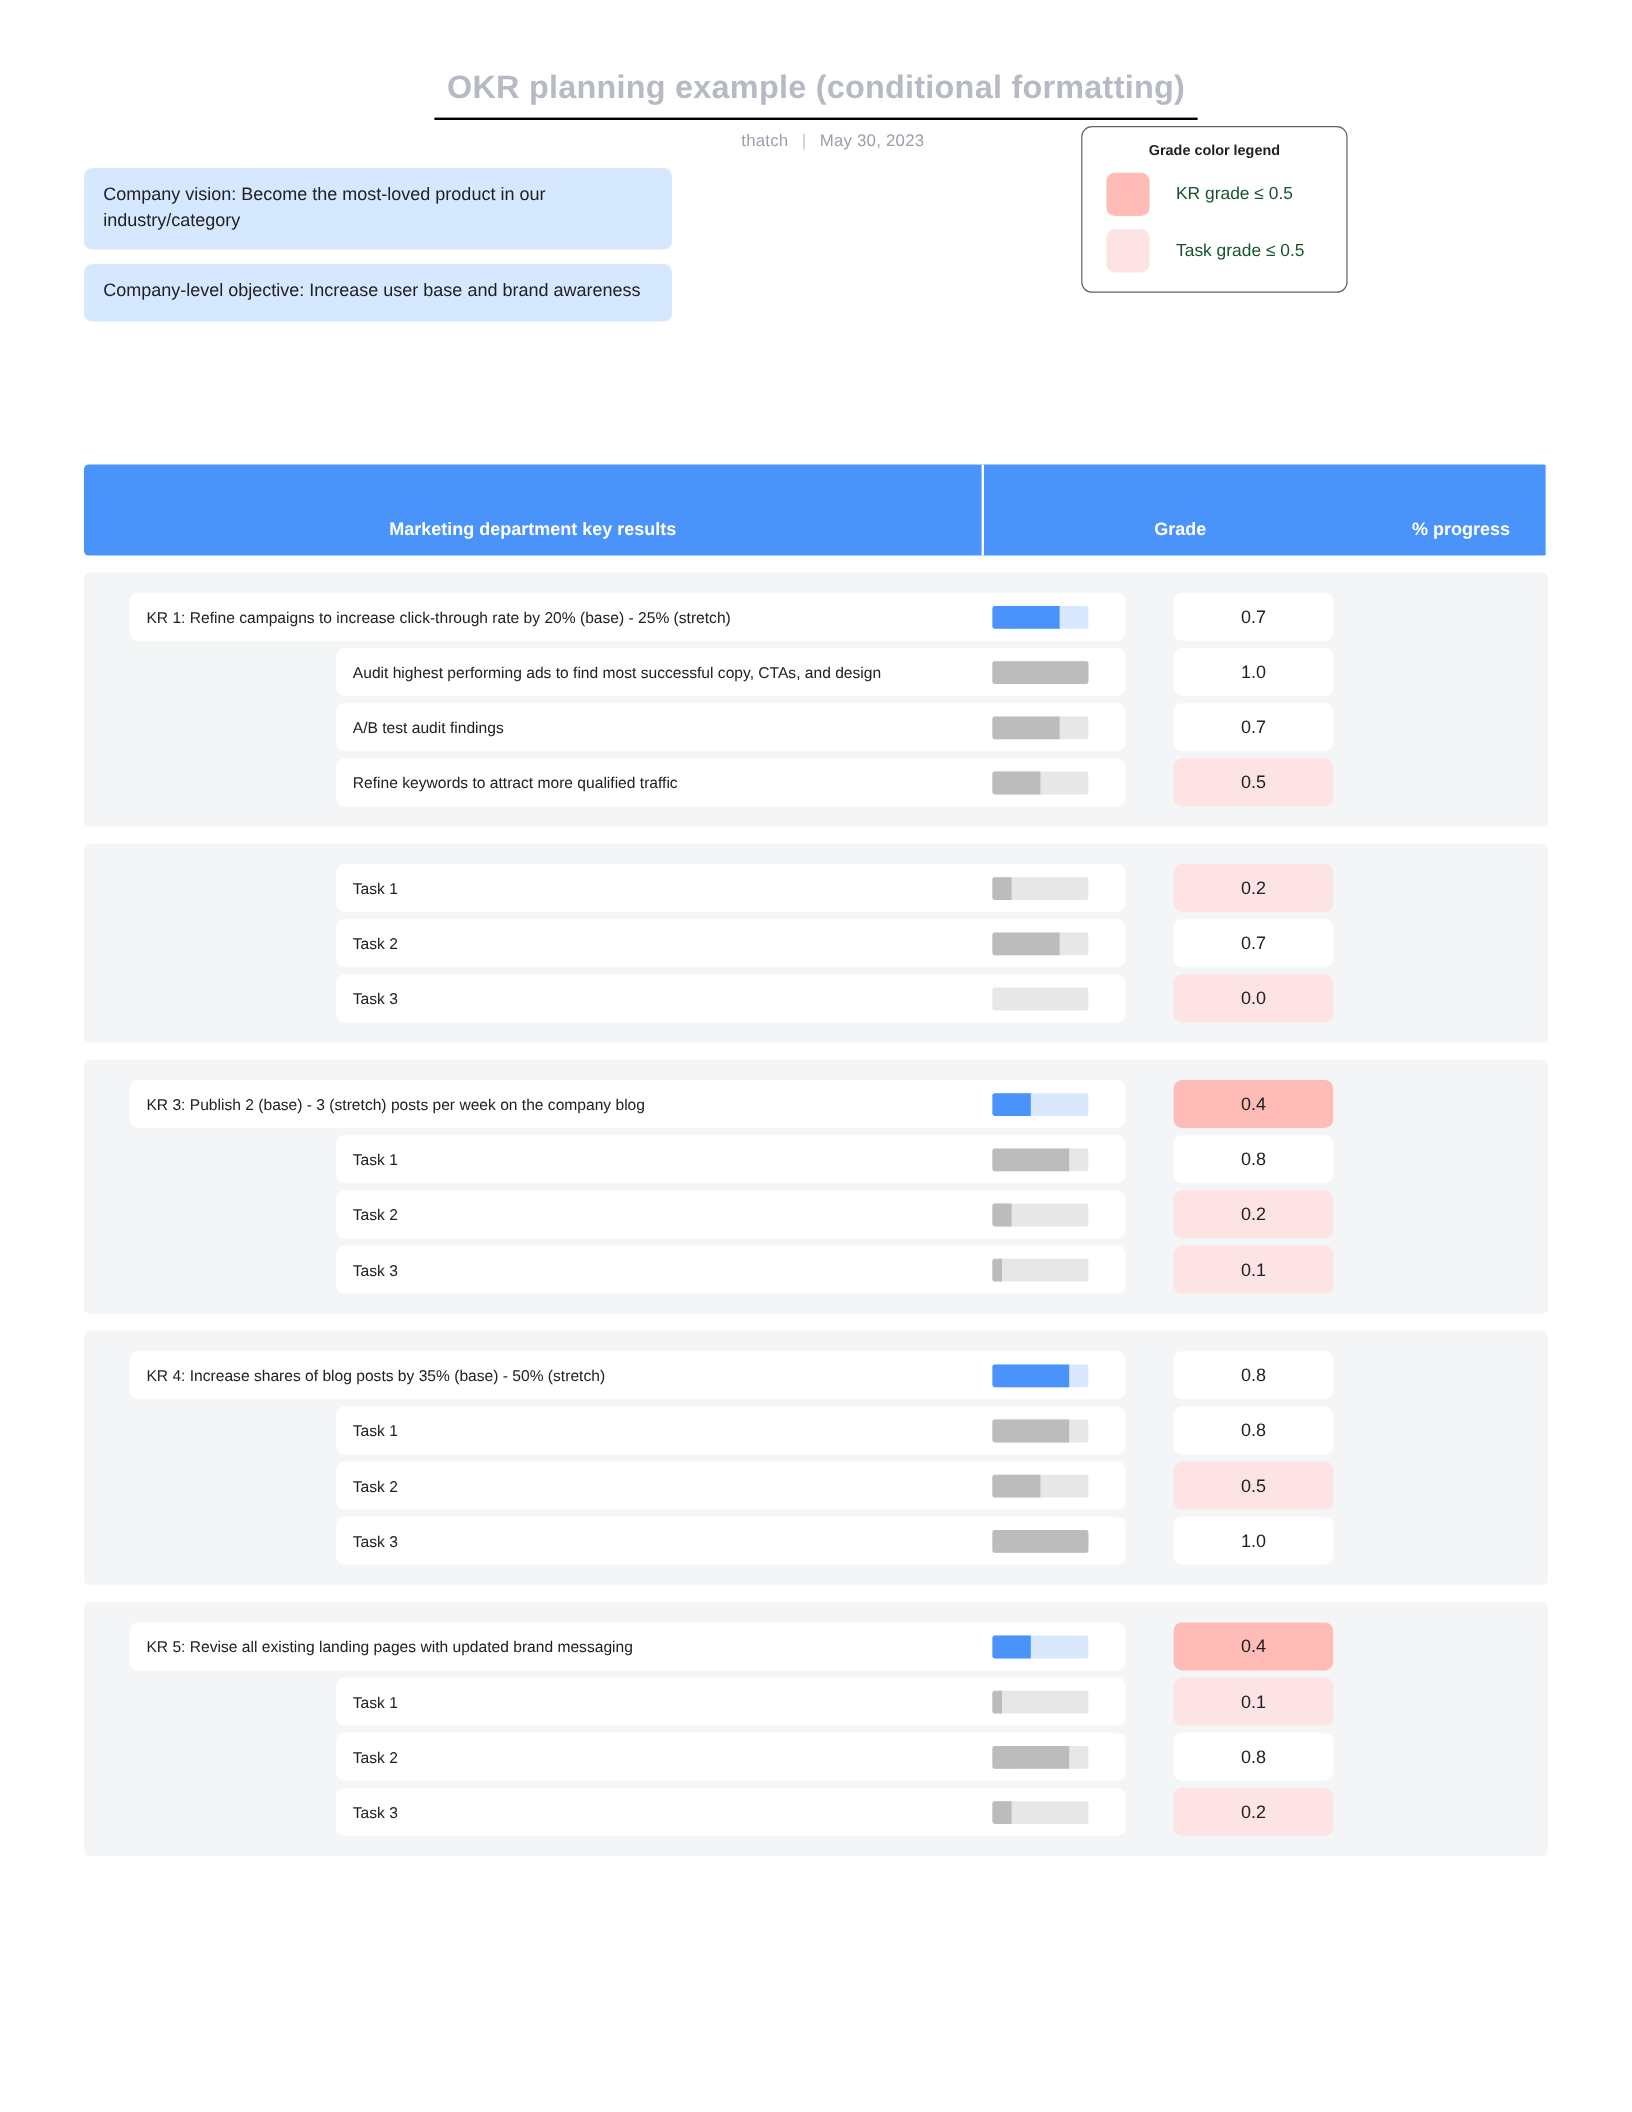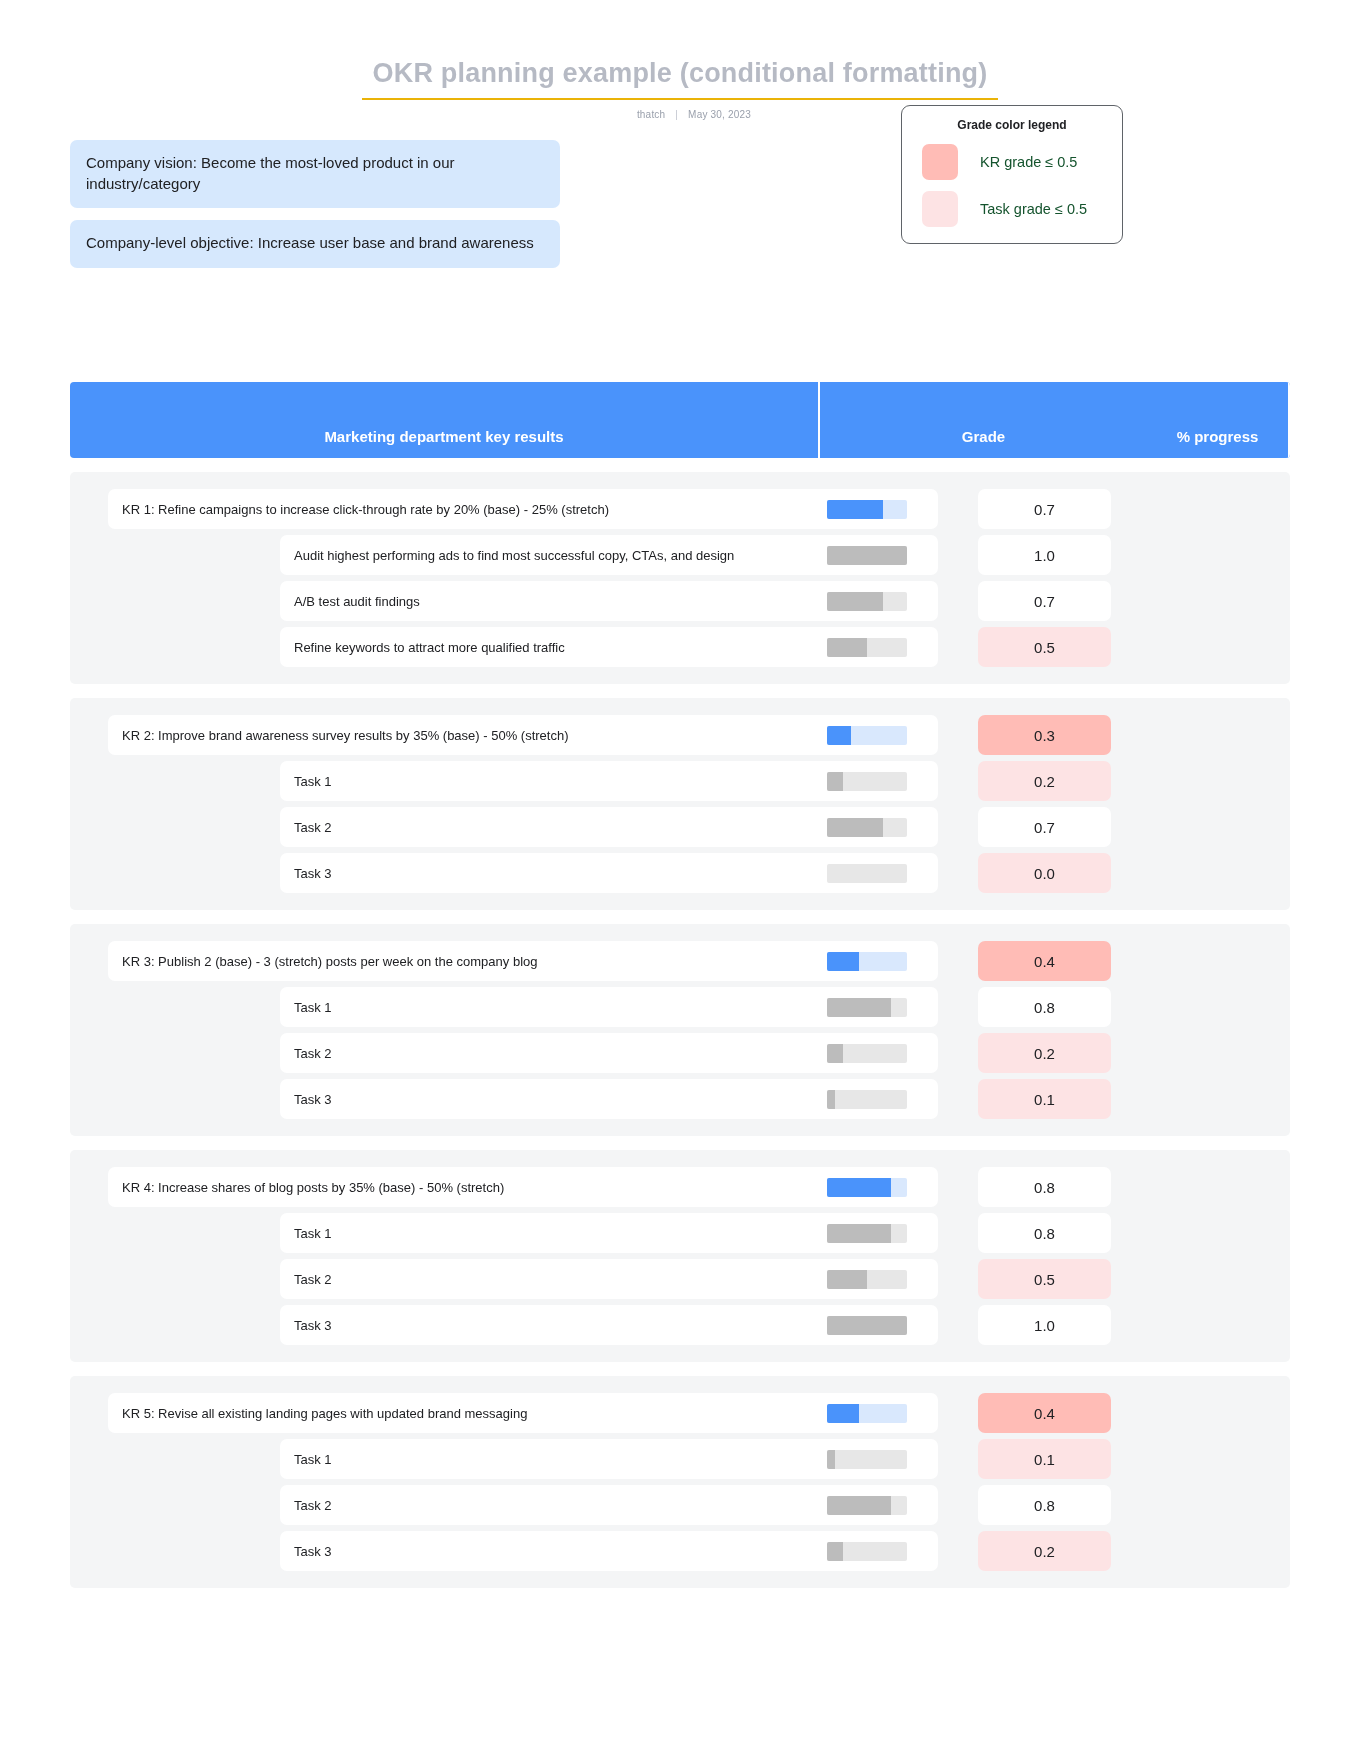--- a/index.html
+++ b/index.html
@@ -13,25 +13,25 @@
 
   
   .title-wrap { text-align: center; padding-top: 58px; }
   .doc-title {
     font-size: 27px;
     font-weight: bold;
     color: #b6bac4;
     letter-spacing: .2px;
     display: inline-block;
     padding: 0 10px 9px 10px;
-    border-bottom: 2px solid #eab308;
+    border-bottom: 2px solid #000000;
   }
   .byline {
     margin-top: 9px;
-    font-size: 10px;
+    font-size: 14px;
     color: #9aa0ac;
     letter-spacing: .2px;
     padding-left: 28px;
   }
   .byline .sep { margin: 0 7px; color: #c2c6cf; }
 
   
   .callouts { position: absolute; top: 140px; left: 70px; width: 490px; }
   .callout {
     background: #d6e8fd;
@@ -228,29 +228,20 @@
             <div class="cell-name">Refine keywords to attract more qualified traffic</div>
             <div class="cell-prog">
               <div class="bar-track">
                 <div class="bar-fill" style="width: 50%;"></div>
               </div>
             </div>
             <div class="cell-grade task-low">0.5</div>
           </div>
         </div>
         <div class="kr-group">
-          <div class="row kr">
-            <div class="cell-name">KR 2: Improve brand awareness survey results by 35% (base) - 50% (stretch)</div>
-            <div class="cell-prog">
-              <div class="bar-track">
-                <div class="bar-fill" style="width: 30%;"></div>
-              </div>
-            </div>
-            <div class="cell-grade kr-low">0.3</div>
-          </div>
           <div class="row task">
             <div class="cell-name">Task 1</div>
             <div class="cell-prog">
               <div class="bar-track">
                 <div class="bar-fill" style="width: 20%;"></div>
               </div>
             </div>
             <div class="cell-grade task-low">0.2</div>
           </div>
           <div class="row task">

